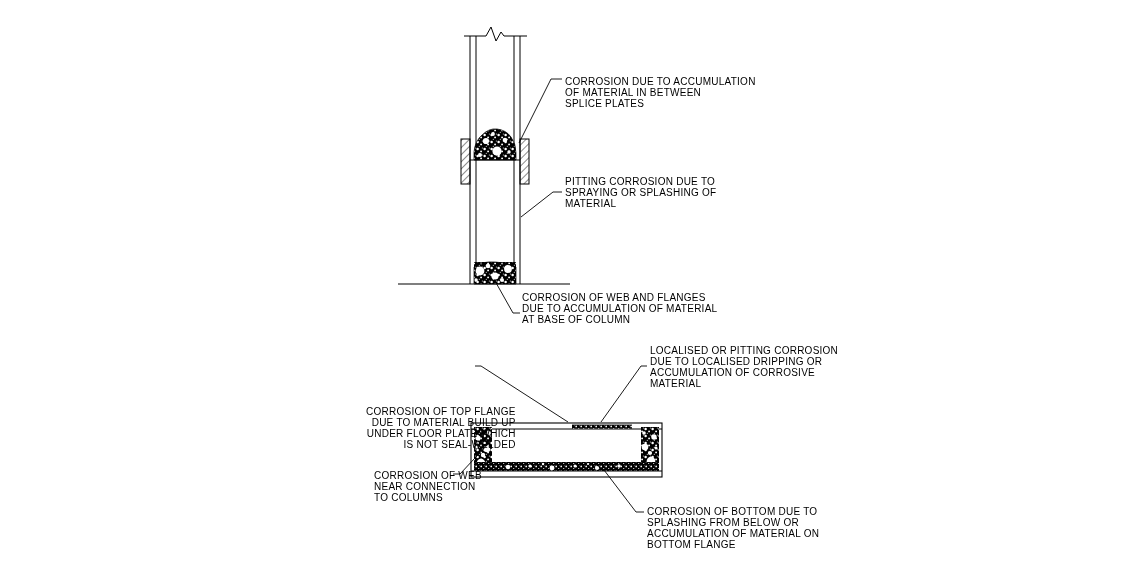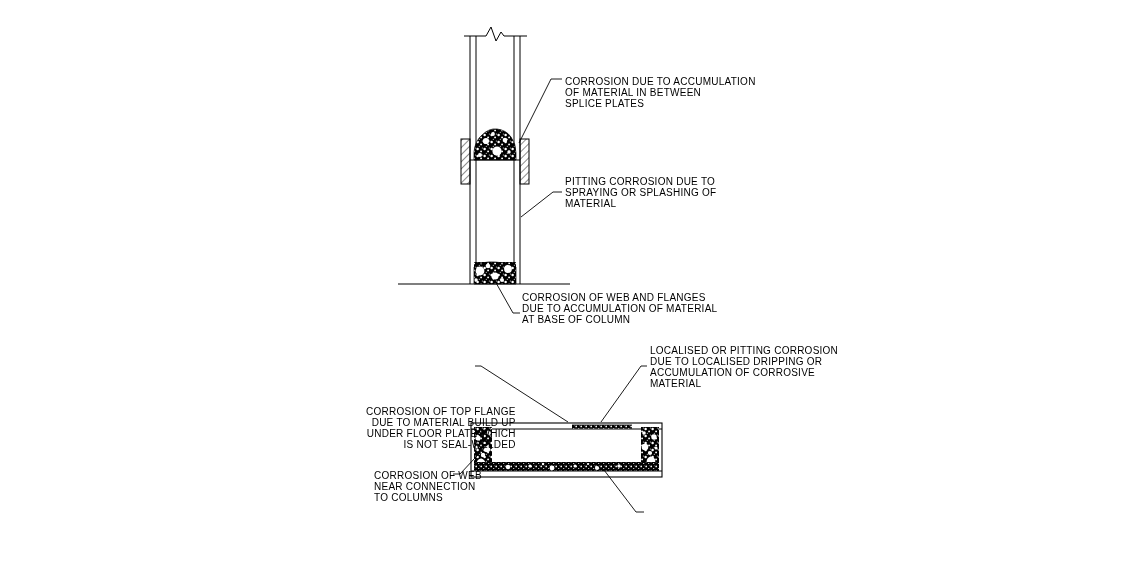--- a/index.html
+++ b/index.html
@@ -191,14 +191,18 @@
 
   <div class="anno" style="left:650px;top:345px;">LOCALISED OR PITTING CORROSION
 DUE TO LOCALISED DRIPPING OR
 ACCUMULATION OF CORROSIVE
 MATERIAL</div>
 
   <div class="anno" style="left:366px;top:470px;margin-left:8px;">CORROSION OF WEB
 NEAR CONNECTION
 TO COLUMNS</div>
 
+  <div class="anno" style="left:647px;top:506px;">CORROSION OF BOTTOM DUE TO
+SPLASHING FROM BELOW OR
+ACCUMULATION OF MATERIAL ON
+BOTTOM FLANGE</div>
 
 </div>
 
 </body></html>

